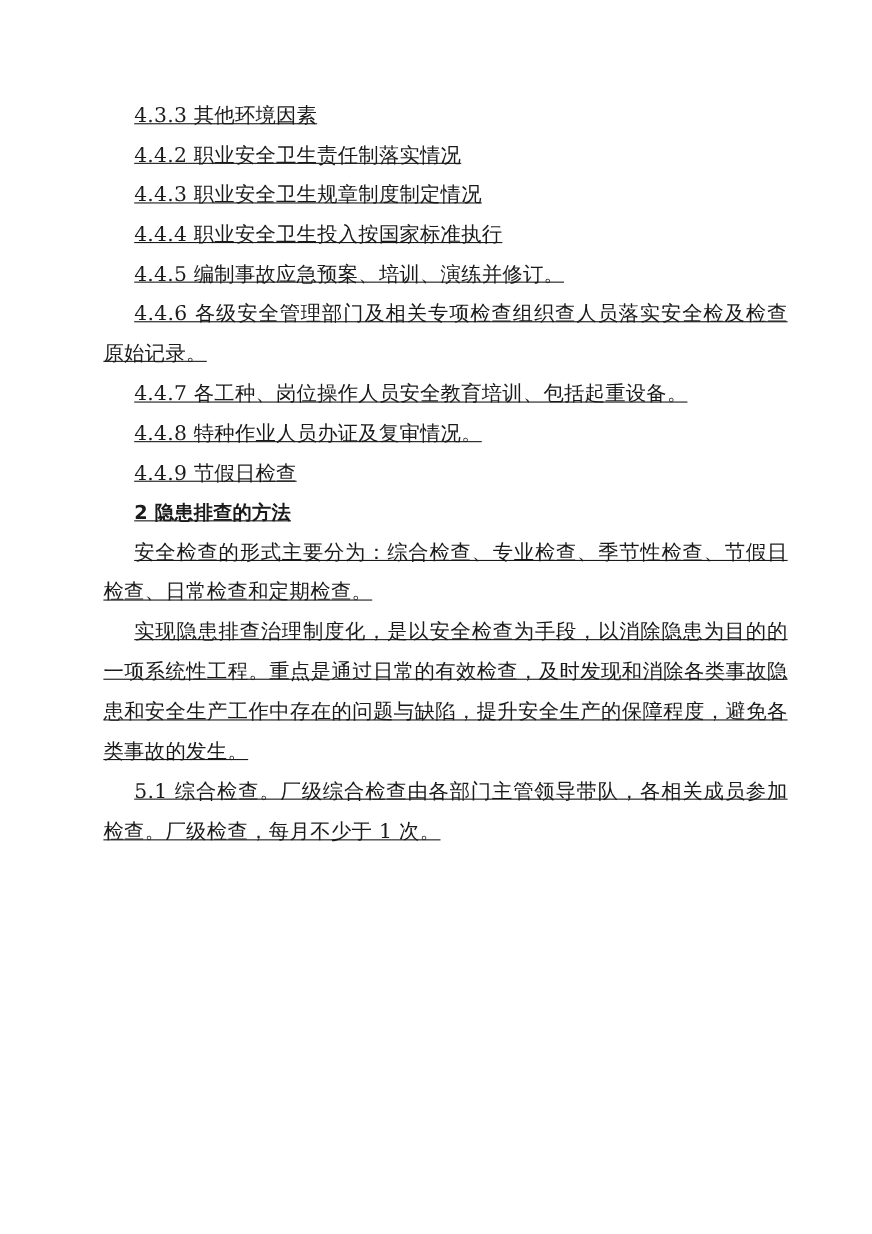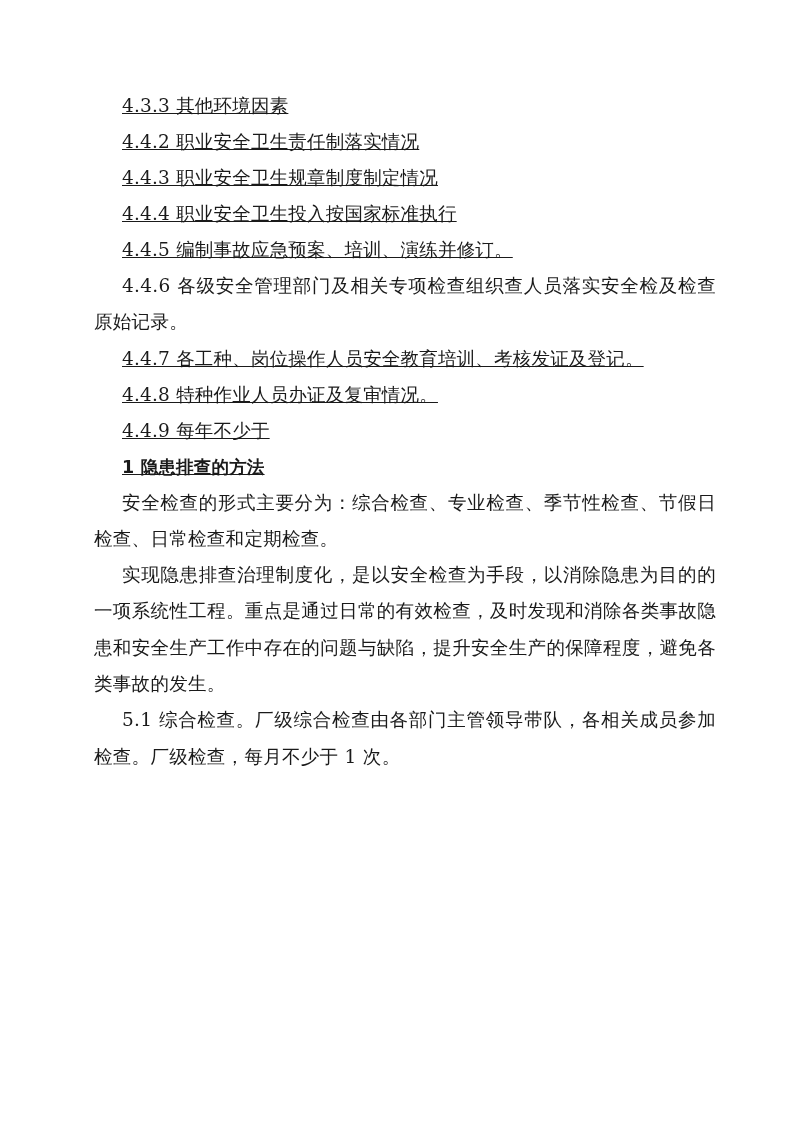--- a/index.html
+++ b/index.html
@@ -30,38 +30,39 @@
       text-decoration: underline;
     }
     .para {
       font-size: 18.5px;
       line-height: 36.3px;
       text-indent: 28px;
       text-align: justify;
       text-align-last: left;
       word-break: break-all;
       letter-spacing: 0.3px;
+      text-decoration: underline;
     }
     .indent { padding-left: 28px; }
     .heading {
       font-family: "DejaVu Sans", "Liberation Sans", sans-serif;
       font-weight: bold;
       font-size: 17.5px;
     }
   </style>
 </head>
 <body>
 
 <div class="page">
   <div class="line indent">4.3.3 其他环境因素</div>
   <div class="line indent">4.4.2 职业安全卫生责任制落实情况</div>
   <div class="line indent">4.4.3 职业安全卫生规章制度制定情况</div>
   <div class="line indent">4.4.4 职业安全卫生投入按国家标准执行</div>
   <div class="line indent">4.4.5 编制事故应急预案、培训、演练并修订。</div>
   <div class="para">4.4.6 各级安全管理部门及相关专项检查组织查人员落实安全检及检查原始记录。</div>
-  <div class="line indent">4.4.7 各工种、岗位操作人员安全教育培训、考核发证及登记。</div>
+  <div class="line indent">4.4.7 各工种、岗位操作人员安全教育培训、包括起重设备。</div>
   <div class="line indent">4.4.8 特种作业人员办证及复审情况。</div>
-  <div class="line indent">4.4.9 每年不少于</div>
-  <div class="line indent heading">1 隐患排查的方法</div>
+  <div class="line indent">4.4.9 节假日检查</div>
+  <div class="line indent heading">2 隐患排查的方法</div>
   <div class="para">安全检查的形式主要分为：综合检查、专业检查、季节性检查、节假日检查、日常检查和定期检查。</div>
   <div class="para">实现隐患排查治理制度化，是以安全检查为手段，以消除隐患为目的的一项系统性工程。重点是通过日常的有效检查，及时发现和消除各类事故隐患和安全生产工作中存在的问题与缺陷，提升安全生产的保障程度，避免各类事故的发生。</div>
   <div class="para">5.1  综合检查。厂级综合检查由各部门主管领导带队，各相关成员参加检查。厂级检查，每月不少于 1 次。</div>
 </div>
 
 </body></html>

